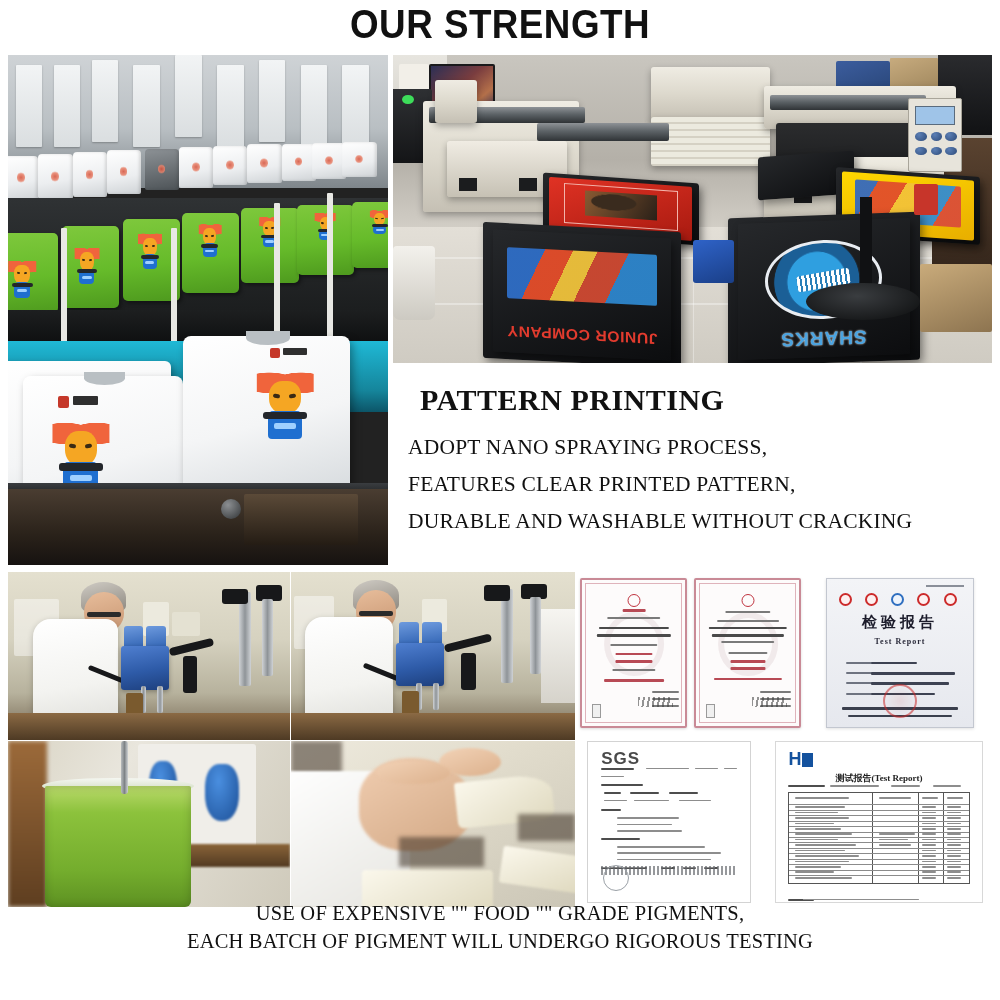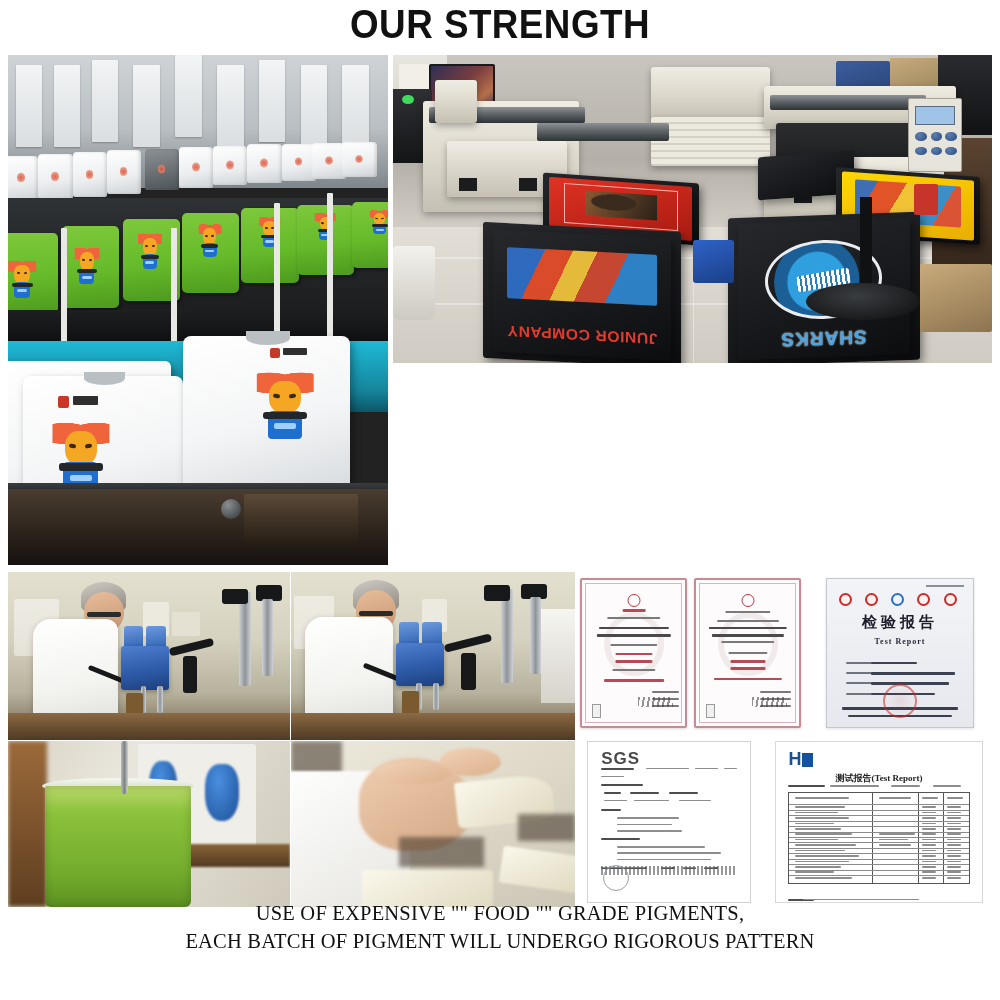--- a/index.html
+++ b/index.html
@@ -473,20 +473,26 @@
          background:linear-gradient(160deg,#2f63c8,#1a3f88); border-radius:3px"></div>
     <div class="dtg-stand" style="left:78%; top:46%; width:2%; height:32%"></div>
     <div class="dtg-base" style="left:69%; top:74%; width:19%; height:12%"></div>
     <div class="dtg-bucket" style="left:0%; top:62%; width:7%; height:24%"></div>
     <div class="dtg-clutter" style="left:88%; top:68%; width:12%; height:22%;
          background:linear-gradient(160deg,#c9ab7b,#8d7450); border-radius:2px"></div>
     <div class="dtg-clutter" style="left:87%; top:42%; width:4%; height:10%;
          background:#c7352a; border-radius:2px"></div>
   </div>
 
+  <div id="pattern-block">
+    <div id="pattern-heading">PATTERN PRINTING</div>
+    <div class="pp-line" id="pp-l1">ADOPT NANO SPRAYING PROCESS,</div>
+    <div class="pp-line" id="pp-l2">FEATURES CLEAR PRINTED PATTERN,</div>
+    <div class="pp-line" id="pp-l3">DURABLE AND WASHABLE WITHOUT CRACKING</div>
+  </div>
 
   <div class="photo" id="photo-lab1">
     <div class="lab-bg"></div>
     <div class="lab-wall-panel" style="left:2%; top:16%; width:16%; height:34%"></div>
     <div class="lab-wall-panel" style="left:48%; top:18%; width:9%; height:20%; background:#eceade"></div>
     <div class="lab-wall-panel" style="left:58%; top:24%; width:10%; height:14%; background:#e4e1d2"></div>
     <div class="lab-hair" style="left:26%; top:6%; width:16%; height:18%"></div>
     <div class="lab-head" style="left:27%; top:12%; width:14%; height:24%"></div>
     <div class="lab-glass" style="left:28%; top:24%; width:12%"></div>
     <div class="lab-coat" style="left:9%; top:28%; width:30%; height:72%"></div>
@@ -758,16 +764,16 @@
         <div class="ln" style="left:16%;top:0;  width:56%"></div>
         <div class="ln" style="left:8%; top:26%; width:62%"></div>
         <div class="ln" style="left:8%; top:52%; width:34%"></div>
         <div class="ln" style="left:8%; top:78%; width:24%"></div>
       </div>
     </div>
   </div>
 
   <div id="pigment-block">
     <div class="pg-line">USE OF EXPENSIVE "" FOOD "" GRADE PIGMENTS,</div>
-    <div class="pg-line">EACH BATCH OF PIGMENT WILL UNDERGO RIGOROUS PATTERN</div>
+    <div class="pg-line">EACH BATCH OF PIGMENT WILL UNDERGO RIGOROUS TESTING</div>
   </div>
 
 </div>
 
 </body></html>

